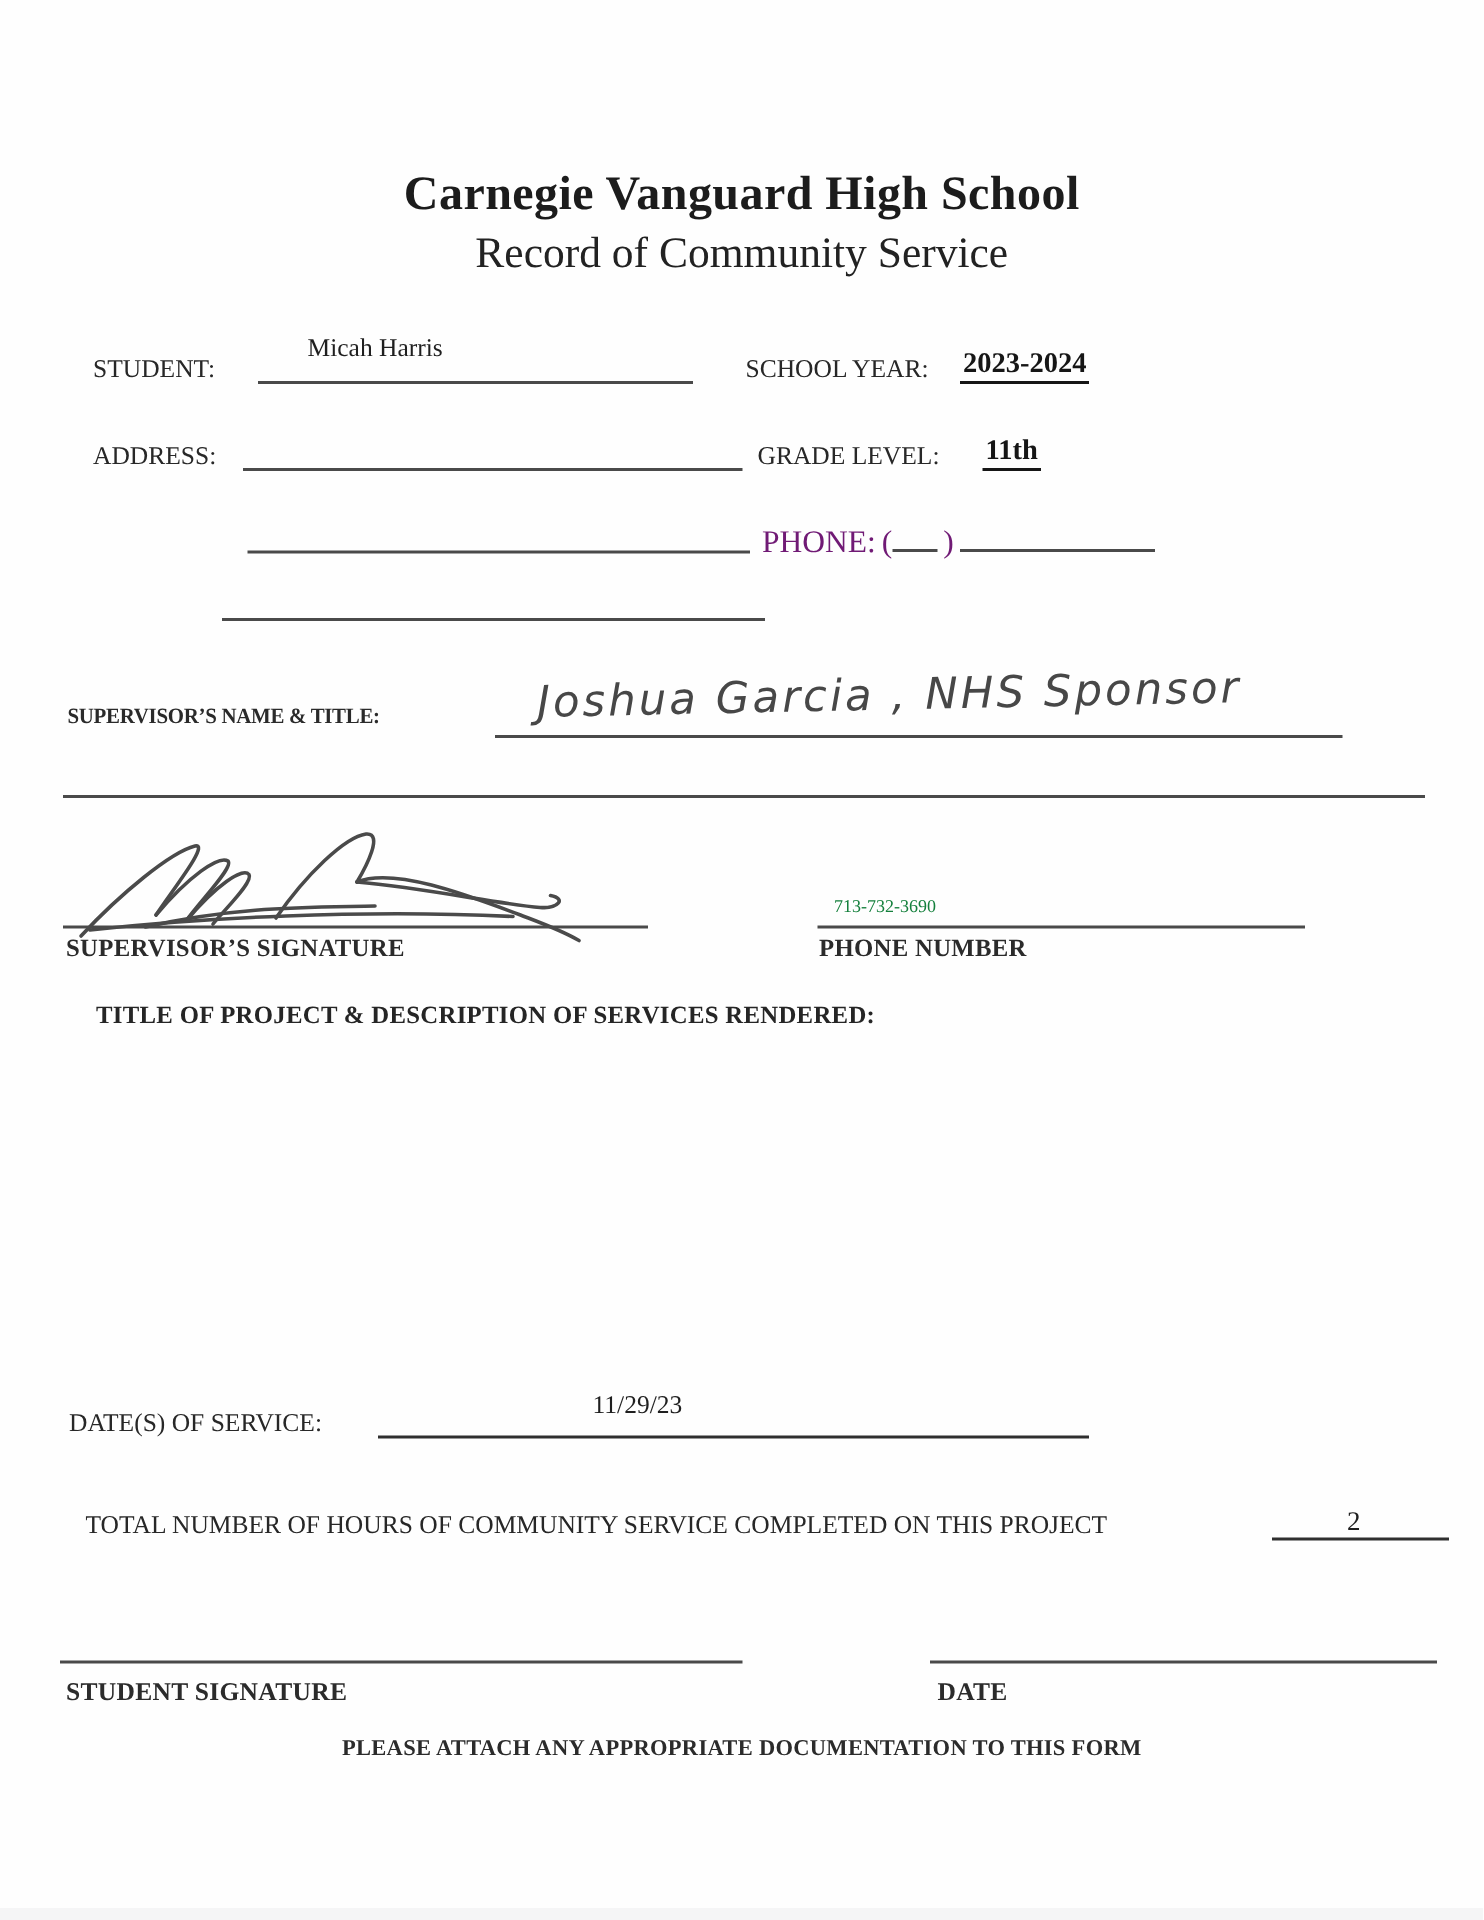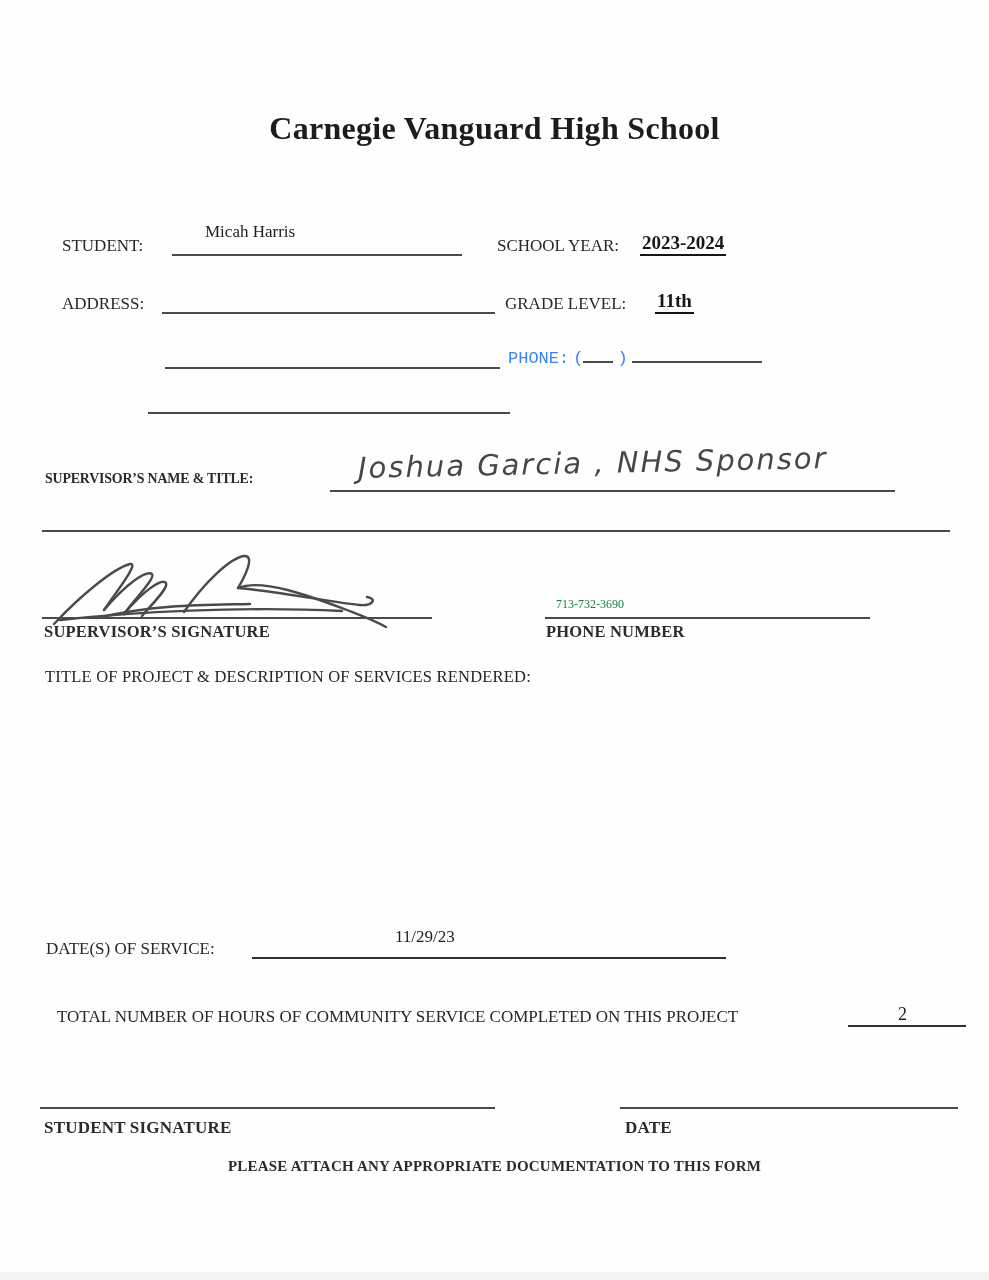--- a/index.html
+++ b/index.html
@@ -73,29 +73,30 @@
     top:1158px; left:0; width:100%;
     text-align:center;
     font-size:15px; font-weight:600;
     letter-spacing:0.2px;
     color:#2b2b2b;
   }
   .bottom-strip {
     position:absolute; bottom:0; left:0; width:100%; height:8px;
     background:#f5f5f6;
   }
-  .paren { font-size:17px; color:#3b82f6;font-family:Liberation Mono, monospace; }
+  .paren { font-size:21px; color:#701a75; }
   .inline-blank { display:inline-block; border-bottom:2px solid #4a4a4a; height:14px; vertical-align:baseline; }
 </style>
 </head>
 <body>
 
 <div class="page">
 
   <div class="abs title">Carnegie Vanguard High School</div>
+  <div class="abs subtitle">Record of Community Service</div>
 
   <div class="abs lbl" style="top:236px; left:62px;">STUDENT:</div>
   <div class="abs typed" style="top:222px; left:205px;">Micah Harris</div>
   <div class="abs line" style="top:254px; left:172px; width:290px;"></div>
   <div class="abs lbl" style="top:236px; left:497px;">SCHOOL YEAR:</div>
   <div class="abs bold-val" style="top:232px; left:640px;">2023-2024</div>
 
   <div class="abs lbl" style="top:294px; left:62px;">ADDRESS:</div>
   <div class="abs line" style="top:312px; left:162px; width:333px;"></div>
   <div class="abs lbl" style="top:294px; left:505px;">GRADE LEVEL:</div>
@@ -129,21 +130,21 @@
       <path d="M18,72 C90,64 200,58 300,63"></path>
     </g>
   </svg>
   <div class="abs line" style="top:617px; left:42px; width:390px;"></div>
   <div class="abs sig-caption" style="top:622px; left:44px;">SUPERVISOR’S SIGNATURE</div>
 
   <div class="abs lbl-sm" style="top:597px; left:556px;">713-732-3690</div>
   <div class="abs line" style="top:617px; left:545px; width:325px;"></div>
   <div class="abs sig-caption" style="top:622px; left:546px;">PHONE NUMBER</div>
 
-  <div class="abs section-head" style="top:667px; left:45px;">TITLE OF PROJECT &amp; DESCRIPTION OF SERVICES RENDERED:</div>
+  <div class="abs section-head" style="top:667px; left:64px;font-weight:bold;">TITLE OF PROJECT &amp; DESCRIPTION OF SERVICES RENDERED:</div>
 
   <div class="abs lbl" style="top:939px; left:46px;">DATE(S) OF SERVICE:</div>
   <div class="abs typed" style="top:927px; left:395px;">11/29/23</div>
   <div class="abs line-thick" style="top:957px; left:252px; width:474px;"></div>
 
   <div class="abs lbl" style="top:1007px; left:57px;">TOTAL NUMBER OF HOURS OF COMMUNITY SERVICE COMPLETED ON THIS PROJECT</div>
   <div class="abs typed" style="top:1004px; left:898px; font-size:18px;">2</div>
   <div class="abs line-thick" style="top:1025px; left:848px; width:118px;"></div>
 
   <div class="abs line" style="top:1107px; left:40px; width:455px;"></div>

